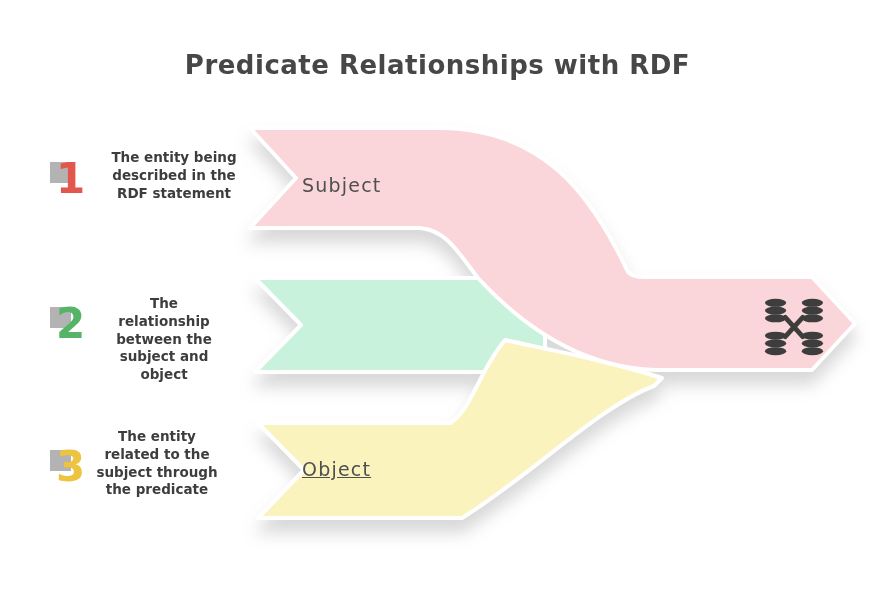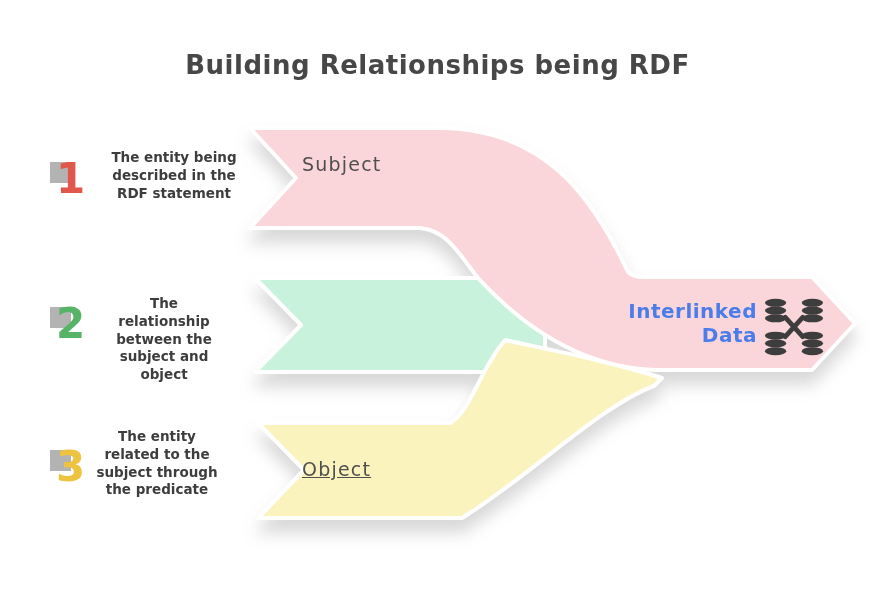--- a/index.html
+++ b/index.html
@@ -18,21 +18,21 @@
   }
   .flow-svg{
     position:absolute;top:0;left:0;
     filter:drop-shadow(0 13px 8px rgba(99,99,99,0.25));
   }
   .band-label{
     position:absolute;
     font-size:19px;color:#4f4f4f;font-weight:500;
     letter-spacing:1.2px;
   }
-  .label-subject{left:302px;top:153px;}
+  .label-subject{left:302px;top:174px;}
   .label-predicate{left:302px;top:314px;}
   .label-object{left:302px;top:458px;text-decoration:underline;}
   .output-label{
     position:absolute;left:595px;top:300px;width:162px;
     text-align:right;
     font-size:20px;font-weight:700;line-height:1.18;
     letter-spacing:.5px;
   }
   .link-icon{position:absolute;left:763px;top:296px;}
   .legend-item{position:absolute;}
@@ -54,21 +54,21 @@
   .pos-num-2{left:50px;top:303px;}
   .pos-txt-2{left:104px;top:295px;width:120px;}
   .pos-num-3{left:50px;top:446px;}
   .pos-txt-3{left:95px;top:428px;width:124px;}
 </style>
 </head>
 <body>
 
 <div class="stage">
 
-  <div class="title">Building Relationships being RDF</div>
+  <div class="title">Predicate Relationships with RDF</div>
 
   <svg class="flow-svg" width="875" height="613" viewBox="0 0 875 613">
 
     <path stroke="#ffffff" stroke-width="4" stroke-linejoin="round" d="M 301,325 L 255,278 L 545,278 L 545,372 L 255,372 Z" fill="#c9f2dc"></path>
 
     <path stroke="#ffffff" stroke-width="4" stroke-linejoin="round" d="M 304,470 L 258,423 L 450,423
              C 472,410 478,372 505,340
              C 560,352 612,362 662,378
              L 654,386
              C 600,406 534,473 462,518
@@ -79,21 +79,20 @@
              Q 632,277 645,277
              L 812,277 L 855,323.5 L 812,370 L 655,370
              C 575,367 515,318 478,278
              C 458,252 446,230 420,228
              L 250,228 Z" fill="#fad6da"></path>
   </svg>
 
   <div class="band-label label-subject">Subject</div>
   <div class="band-label label-object">Object</div>
 
-  <div class="output-label" style="color: rgb(74, 125, 233);">Interlinked Data</div>
 
   <svg class="link-icon" width="62" height="62" viewBox="0 0 64 62">
     <g fill="#3d3d3d">
       <ellipse cx="13" cy="6" rx="11" ry="4.2"></ellipse>
       <ellipse cx="13" cy="14" rx="11" ry="4.2"></ellipse>
       <ellipse cx="13" cy="22" rx="11" ry="4.2"></ellipse>
       <ellipse cx="51" cy="6" rx="11" ry="4.2"></ellipse>
       <ellipse cx="51" cy="14" rx="11" ry="4.2"></ellipse>
       <ellipse cx="51" cy="22" rx="11" ry="4.2"></ellipse>
       <ellipse cx="13" cy="40" rx="11" ry="4.2"></ellipse>

